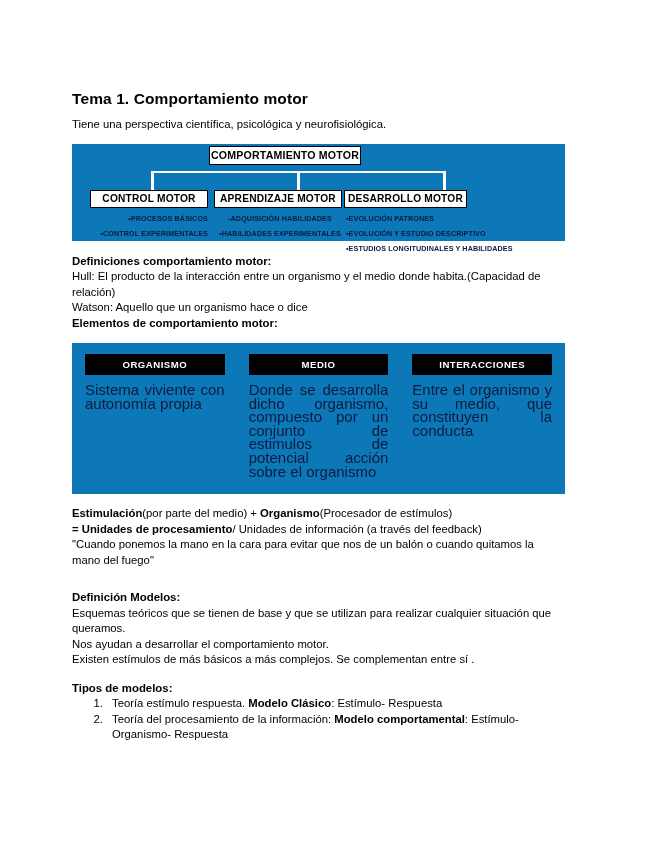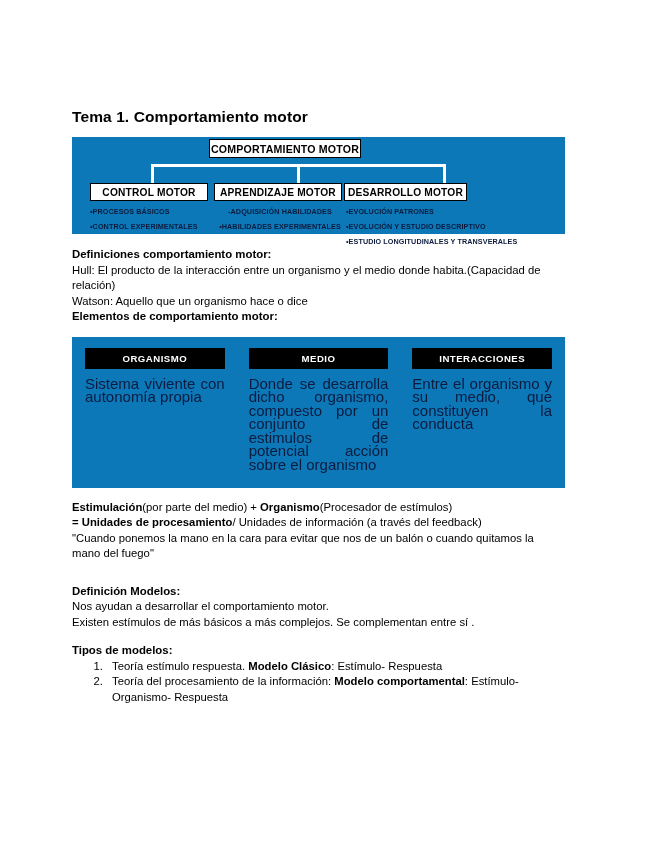--- a/index.html
+++ b/index.html
@@ -20,21 +20,20 @@
     left: 0; top: 0;
     width: 655px;
     height: 848px;
     background: #ffffff;
   }
   .content {
     position: absolute;
     left: 72px;
     top: 90px;
     width: 493px;
-    margin-top: 18px;
   }
 
   h1.doc-title {
     font-size: 15.5px;
     font-weight: bold;
     margin: 0 0 9px 0;
     letter-spacing: 0.1px;
   }
   p.body-line {
     font-size: 11.3px;
@@ -138,21 +137,21 @@
 
   .leaf {
     color: #0d1b3e;
     font-size: 7.2px;
     font-weight: bold;
     letter-spacing: 0.1px;
     line-height: 8px;
     margin-top: 7px;
     white-space: nowrap;
   }
-  .col1 .leaf { margin-left: 0px; }
+  .col1 .leaf { margin-left: 0px; text-align: right; }
   .col2 .leaf { margin-left: 4px; }
   .col3 .leaf { margin-left: 2px; }
 
   
   .cards {
     background: #0c78b8;
     width: 493px;
     padding: 11px 13px 16px 13px;
     box-sizing: border-box;
     display: flex;
@@ -199,20 +198,21 @@
     padding-left: 6px;
   }
 </style>
 </head>
 <body>
 
 <div class="page">
   <div class="content">
 
     <h1 class="doc-title">Tema 1. Comportamiento motor</h1>
+    <p class="body-line">Tiene una perspectiva científica, psicológica y neurofisiológica.</p>
 
     <div class="tree">
       <div class="tree-root">COMPORTAMIENTO MOTOR</div>
 
       <div class="connector">
         <div class="conn-h"></div>
         <div class="conn-v c1"></div>
         <div class="conn-v c2"></div>
         <div class="conn-v c3"></div>
       </div>
@@ -228,21 +228,21 @@
         <div class="tree-col col2">
           <div class="node-box">APRENDIZAJE MOTOR</div>
           <div class="leaf">-ADQUISICIÓN HABILIDADES</div>
           <div class="leaf">•HABILIDADES EXPERIMENTALES</div>
         </div>
 
         <div class="tree-col col3">
           <div class="node-box">DESARROLLO MOTOR</div>
           <div class="leaf">•EVOLUCIÓN PATRONES</div>
           <div class="leaf">•EVOLUCIÓN Y ESTUDIO DESCRIPTIVO</div>
-          <div class="leaf">•ESTUDIO LONGITUDINALES Y TRANSVERALES</div>
+          <div class="leaf">•ESTUDIOS LONGITUDINALES Y HABILIDADES</div>
         </div>
 
       </div>
     </div>
 
     <div class="section-head">Definiciones comportamiento motor:</div>
     <div class="para-block">Hull: El producto de la interacción entre un organismo y el medio donde habita.(Capacidad de relación)</div>
     <div class="para-block">Watson: Aquello que un organismo hace o dice</div>
     <div class="section-head">Elementos de comportamiento motor:</div>
 
@@ -265,20 +265,21 @@
       <span class="b">Estimulación</span><span>(por parte del medio) + </span><span class="b">Organismo</span><span>(Procesador de estímulos)</span>
     </div>
     <div class="para-block">
       <span class="b">= </span><span class="b">Unidades de procesamiento</span><span>/ Unidades de información (a través del feedback)</span>
     </div>
     <div class="para-block">"Cuando ponemos la mano en la cara para evitar que nos de un balón o cuando quitamos la mano del fuego"</div>
 
     <div class="gap-lg"></div>
 
     <div class="section-head">Definición Modelos:</div>
+    <div class="para-block">Esquemas teóricos que se tienen de base y que se utilizan para realizar cualquier situación que queramos.</div>
     <div class="para-block">Nos ayudan a desarrollar el comportamiento motor.</div>
     <div class="para-block">Existen estímulos de más básicos a más complejos. Se complementan entre sí .</div>
 
     <div class="gap-md"></div>
 
     <div class="section-head">Tipos de modelos:</div>
     <ol class="models">
       <li>
         <span>Teoría estímulo respuesta. </span><span class="b">Modelo Clásico</span><span>: Estímulo- Respuesta</span>
       </li>

